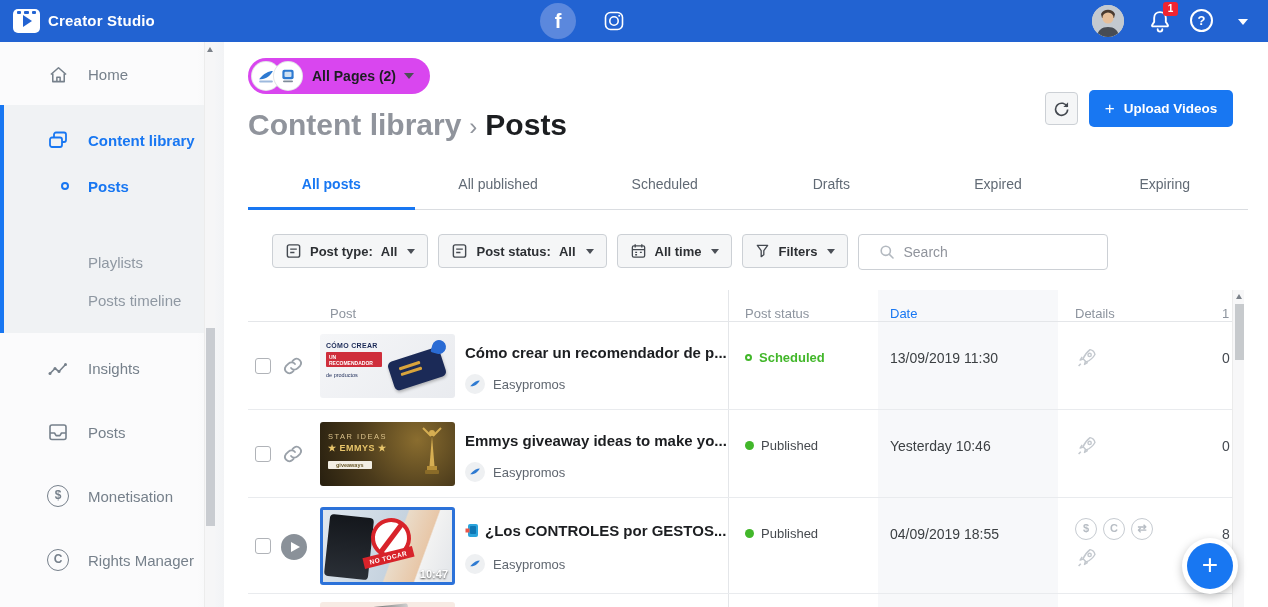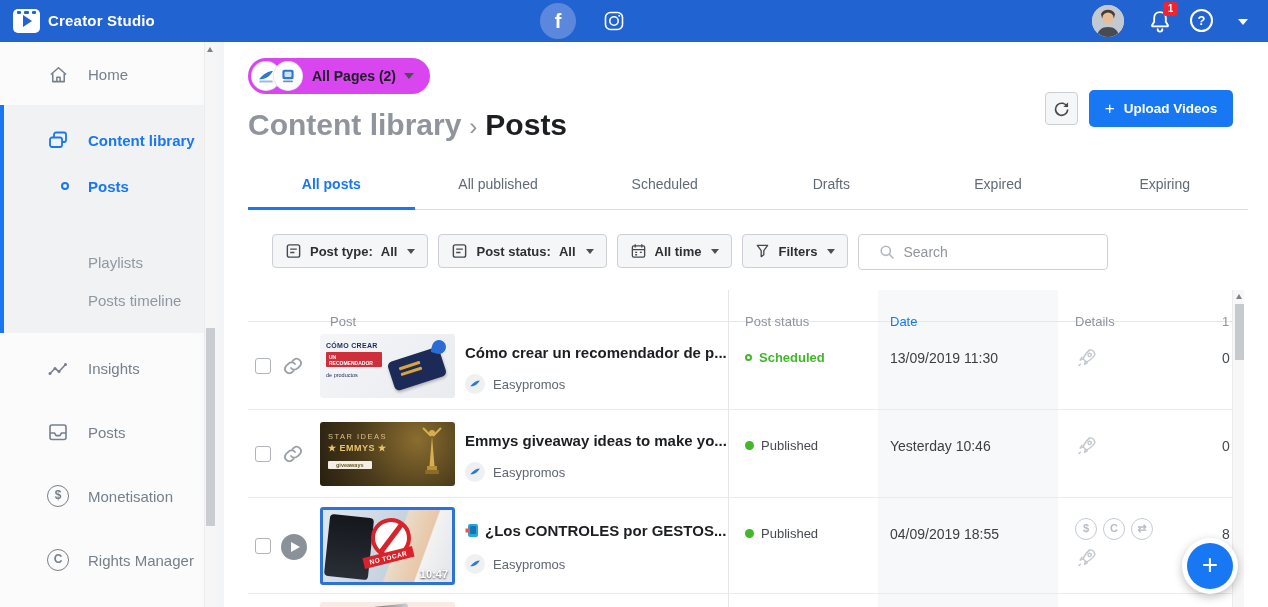--- a/index.html
+++ b/index.html
@@ -66,21 +66,21 @@
   .caret-dn { width:0; height:0; border-left:4.5px solid transparent; border-right:4.5px solid transparent; border-top:5.5px solid #4b4f56; margin-left:2px; }
   .search-box { width:250px; height:36px; background:#fff; border:1px solid #ccd0d5; border-radius:4px; display:flex; align-items:center; padding:0 20px; gap:8px; }
   .search-box input { border:none; outline:none; flex:1; font-size:14px; font-family:"Liberation Sans",sans-serif; color:#1c1e21; background:transparent; }
   .search-box input::placeholder { color:#90949c; }
 
   
   .table { position:absolute; left:24px; top:248px; width:984px; height:317px; overflow:hidden; }
   .datecol-bg { position:absolute; left:630px; top:0; width:180px; height:100%; background:#f7f8fa; }
   .vline { position:absolute; left:480px; top:0; width:1px; height:100%; background:#e4e6e9; }
   .thead { position:absolute; left:0; top:0; width:100%; height:32px; border-bottom:1px solid #e4e6e9; font-size:13px; color:#8d949e; }
-  .th { position:absolute; top:24px;text-align:center; }
+  .th { position:absolute; top:16px;text-align:center; }
   .trow { position:absolute; left:0; width:100%; border-bottom:1px solid #e9ebee; }
   .cb { position:absolute; left:7px; width:16px; height:16px; border:1px solid #b0b3b8; border-radius:3px; background:#fff; cursor:pointer; }
   .rowicon { position:absolute; left:33px; }
   .play-circle { position:absolute; left:33px; width:26px; height:26px; border-radius:50%; background:#8a9199; display:flex; align-items:center; justify-content:center; }
   .play-circle i { width:0; height:0; border-left:9px solid #fff; border-top:5.5px solid transparent; border-bottom:5.5px solid transparent; margin-left:2px; }
   .thumb { position:absolute; left:72px; width:135px; border-radius:3px; overflow:hidden; cursor:pointer; }
   .ttitle { position:absolute; left:217px; font-size:15px; font-weight:700; color:#1c1e21; white-space:nowrap; cursor:pointer; display:flex; align-items:center; gap:6px; }
   .tpage { position:absolute; left:217px; display:flex; align-items:center; gap:8px; }
   .page-av { width:20px; height:20px; border-radius:50%; background:#eef0f2; display:flex; align-items:center; justify-content:center; overflow:hidden; }
   .page-name { font-size:13px; color:#606770; }

